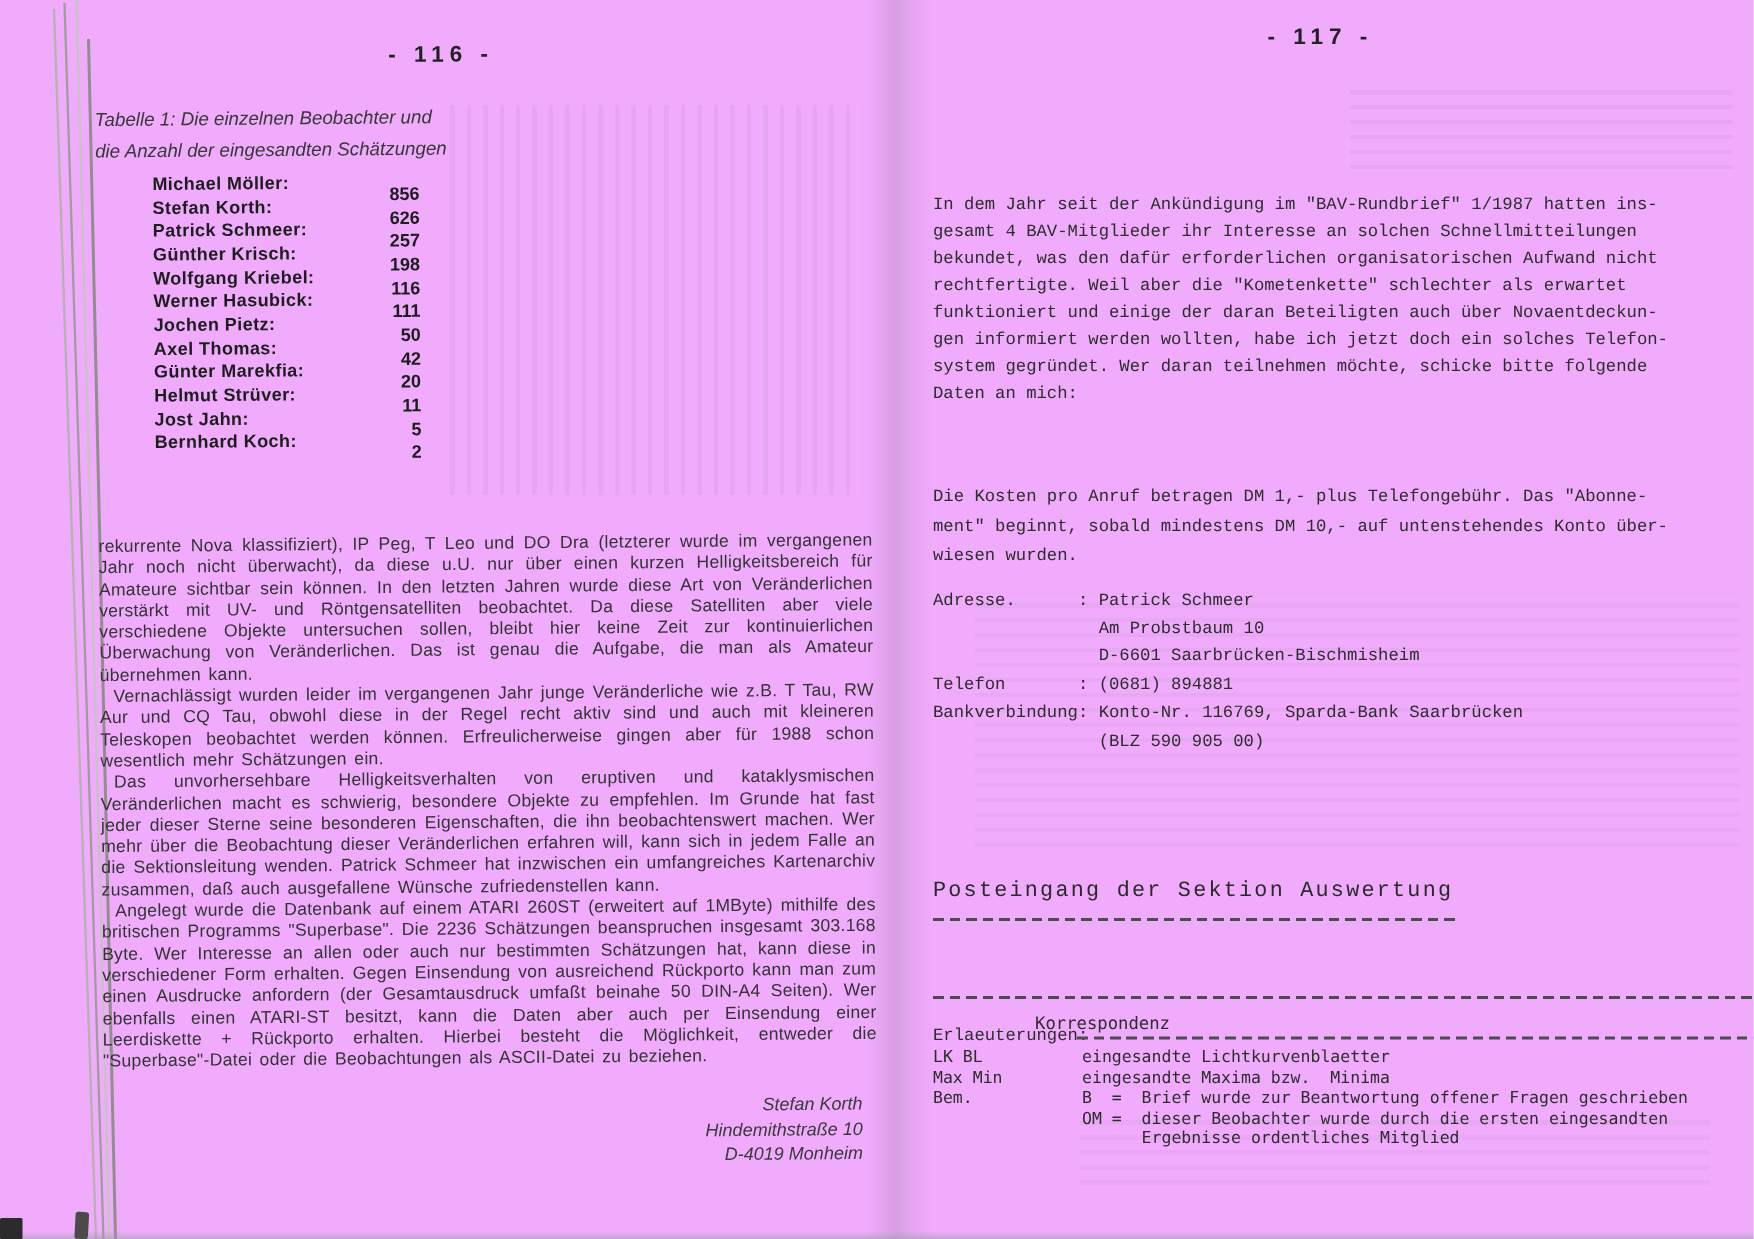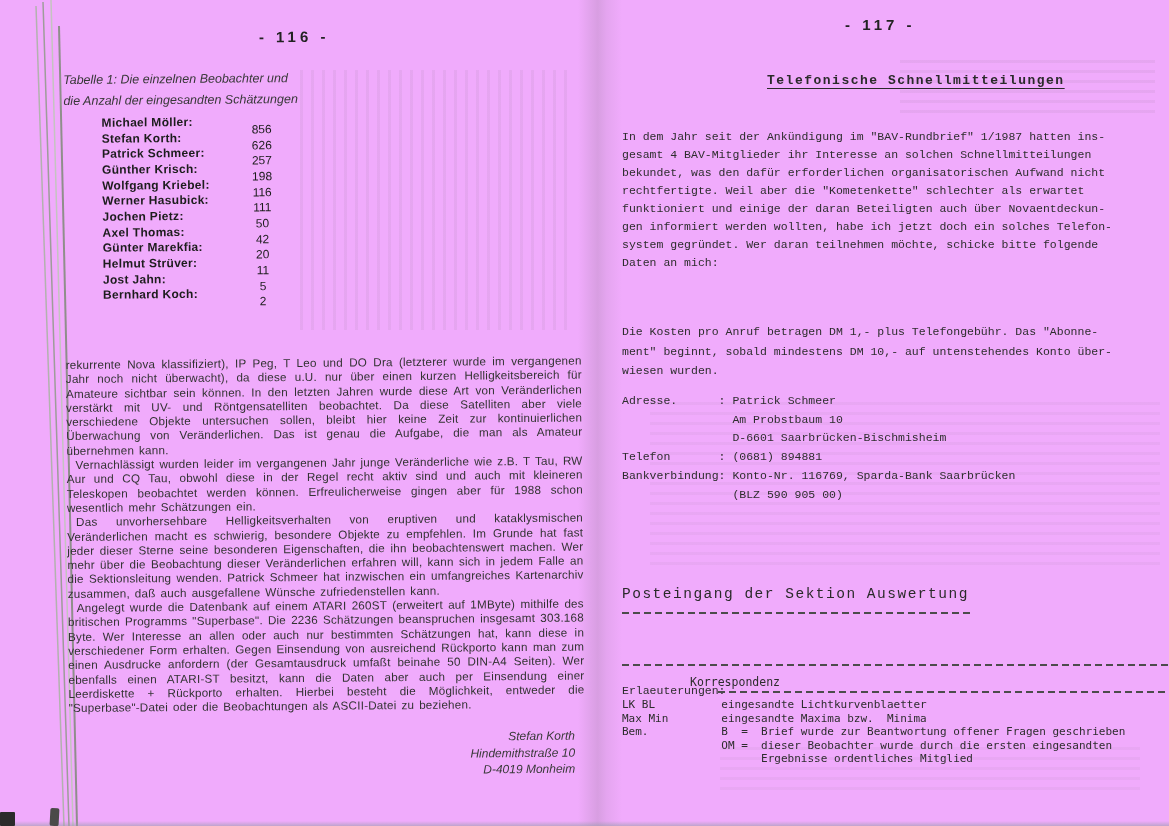--- a/index.html
+++ b/index.html
@@ -48,21 +48,21 @@
     left:66px;top:68px;width:330px;
     font-style:italic;font-size:12.5px;line-height:21px;color:#383838;
     white-space:pre-line;
   }
   .observer-table{left:104px;top:113px;width:180px;}
   .observer-row{display:flex;height:15.7px;align-items:center;}
   .observer-name{
     width:142px;font-weight:bold;font-size:12px;color:#1d1d1d;letter-spacing:0.3px;
   }
   .observer-count{
-    width:36px;text-align:center;font-weight:normal;font-size:12px;color:#1d1d1d;margin-top:16px;
+    width:36px;text-align:right;font-weight:bold;font-size:12px;color:#1d1d1d;margin-top:16px;
   }
   .body-text{
     left:66px;top:356px;width:516px;
     font-size:11.7px;line-height:14.3px;text-align:justify;color:#333;
     letter-spacing:0.2px;word-spacing:1.5px;
   }
   .body-text p{margin:0;}
   .body-text p.indent{text-indent:9px;}
   .signature{
     left:380px;top:730px;width:192px;text-align:right;
@@ -220,21 +220,20 @@
 
     <div class="abs signature">Stefan Korth
 Hindemithstraße 10
 D-4019 Monheim</div>
   </div>
 
   <div class="abs" style="left:0;top:0;width:1169px;height:826px;border-radius:29px;">
 
     <div class="abs page-head rp-head">- 117 -</div>
 
-    <div class="abs mono rp-title">Telefonische Schnellmitteilungen</div>
 
     <div class="abs mono rp-intro">In dem Jahr seit der Ankündigung im "BAV-Rundbrief" 1/1987 hatten ins-
 gesamt 4 BAV-Mitglieder ihr Interesse an solchen Schnellmitteilungen
 bekundet, was den dafür erforderlichen organisatorischen Aufwand nicht
 rechtfertigte. Weil aber die "Kometenkette" schlechter als erwartet
 funktioniert und einige der daran Beteiligten auch über Novaentdeckun-
 gen informiert werden wollten, habe ich jetzt doch ein solches Telefon-
 system gegründet. Wer daran teilnehmen möchte, schicke bitte folgende
 Daten an mich:</div>
 

